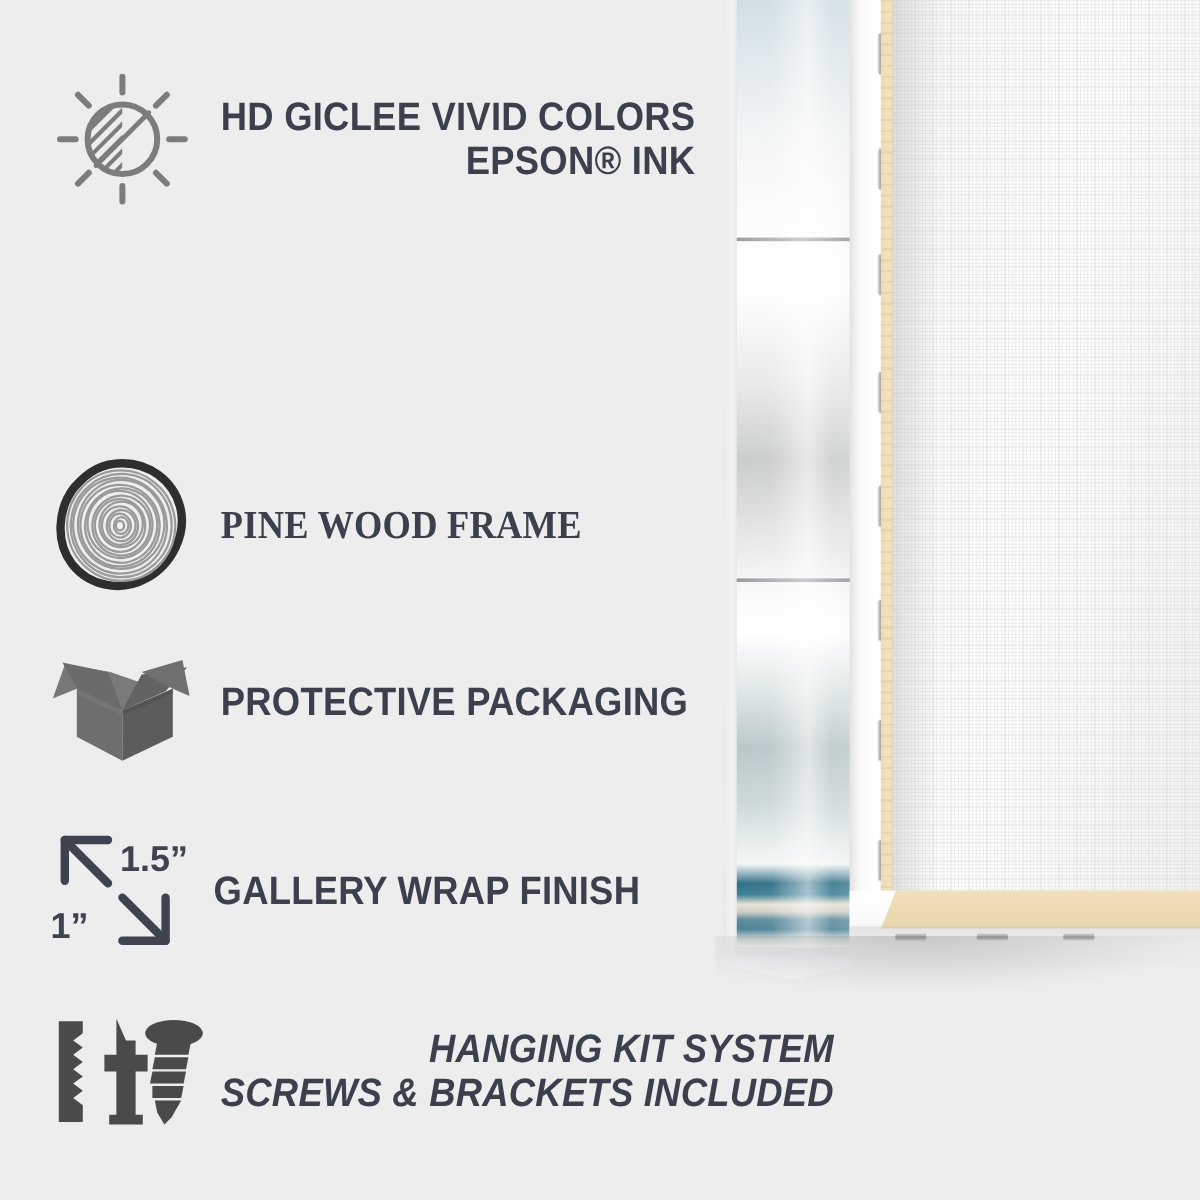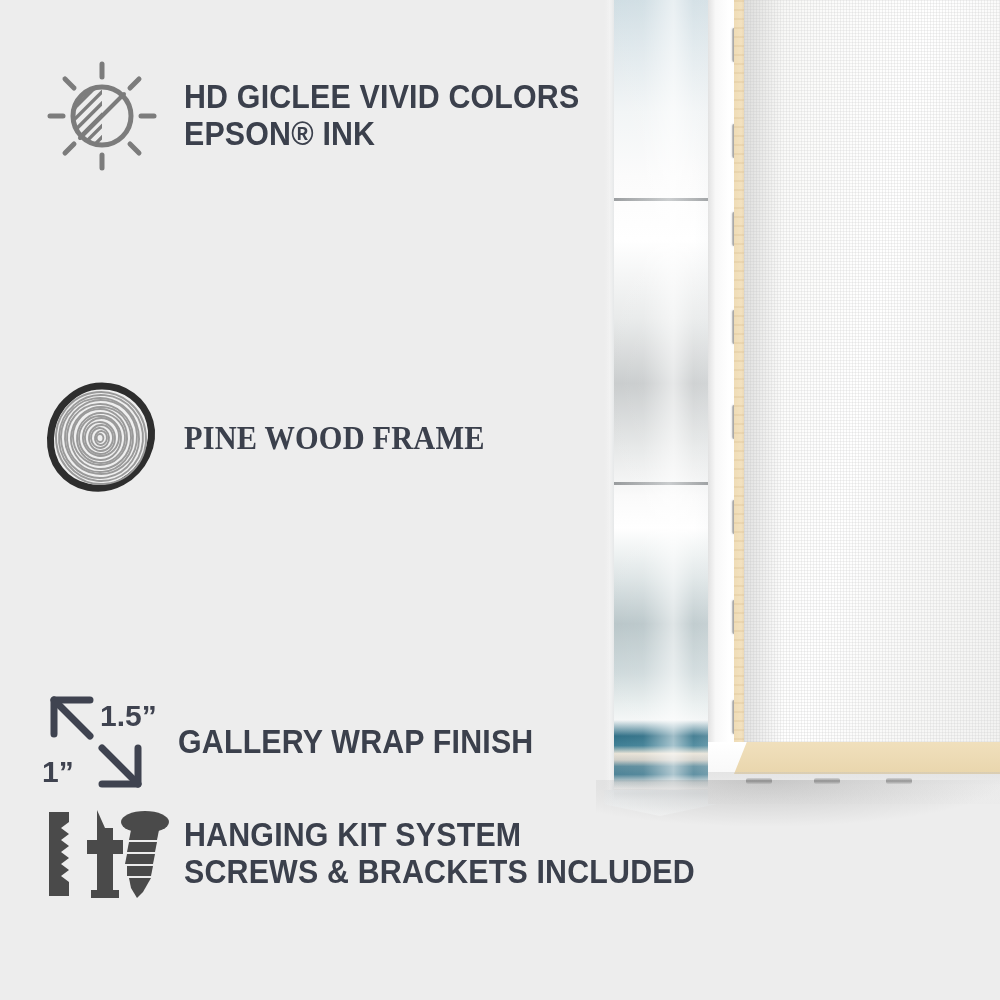--- a/index.html
+++ b/index.html
@@ -7,20 +7,21 @@
   html, body {
     width: 1000px; height: 1000px;
     font-family: "Liberation Sans", sans-serif;
     background: #ededed;
     overflow: hidden;
   }
   #infographic {
     position: relative;
     width: 984px; height: 1000px;
     background: #ededed;
+    text-align: right;
   }
 
   
   .photo {
     position: absolute;
     left: 596px; top: 0;
     width: 404px; height: 818px;
     overflow: hidden;
   }
   
@@ -201,21 +202,21 @@
     white-space: nowrap;
   }
   .feature-text .line { display: block; }
 
   
   #row-1 { left: 42px; top: 58px;  }
   #row-2 { left: 42px; top: 225px; }
   #row-3 { left: 42px; top: 382px; font-family: Liberation Serif, serif; }
   #row-4 { left: 42px; top: 530px; }
   #row-5 { left: 36px; top: 690px; }
-  #row-6 { left: 42px; top: 806px; }
+  #row-6 { left: 42px; top: 845px; font-style: italic; }
 
   svg { display: block; overflow: visible; }
 </style>
 </head>
 <body>
 
 <div id="infographic">
 
   <div class="photo">
 
@@ -310,20 +311,38 @@
             <ellipse cx="57" cy="56" rx="6" ry="7" transform="rotate(9 57 56)"></ellipse>
             <ellipse cx="56" cy="56" rx="3.4" ry="4" transform="rotate(-2 56 56)"></ellipse>
           </g>
         </svg>
       </div>
       <div class="feature-text">
         <span class="line">PINE WOOD FRAME</span>
       </div>
     </div>
 
+    <div class="feature-row" id="row-4">
+      <div class="icon-box">
+        <svg width="124" height="110" viewBox="0 0 124 110">
+          <path d="M24,44 L62,62 L62,104 L24,84 Z" fill="#6e6e6e"></path>
+          <path d="M62,62 L104,44 L104,84 L62,104 Z" fill="#5c5c5c"></path>
+          <path d="M24,44 L52,30 L92,44 L62,62 Z" fill="#7a7a7a"></path>
+          <path d="M24,44 L4,52 L14,24 L52,30 Z" fill="#787878"></path>
+          <path d="M62,62 L28,50 L12,22 L50,30 Z" fill="#6b6b6b"></path>
+          <path d="M62,62 L98,46 L116,26 L78,32 Z" fill="#636363"></path>
+          <path d="M104,44 L118,50 L112,20 L78,30 Z" fill="#707070"></path>
+          <path d="M62,62 L104,44 L104,48 L62,66 Z" fill="#4f4f4f" opacity=".6"></path>
+          <path d="M24,44 L62,62 L62,66 L24,48 Z" fill="#808080" opacity=".5"></path>
+        </svg>
+      </div>
+      <div class="feature-text">
+        <span class="line">PROTECTIVE PACKAGING</span>
+      </div>
+    </div>
 
     <div class="feature-row" id="row-5">
       <div class="icon-box">
         <svg width="124" height="104" viewBox="0 0 124 104">
           <g stroke="#3f4350" stroke-width="7" fill="none" stroke-linecap="round" stroke-linejoin="round">
             <path d="M20,44 L20,10 L56,10"></path>
             <line x1="20" y1="10" x2="56" y2="46"></line>
             <path d="M104,58 L104,94 L68,94"></path>
             <line x1="104" y1="94" x2="68" y2="58"></line>
           </g>

